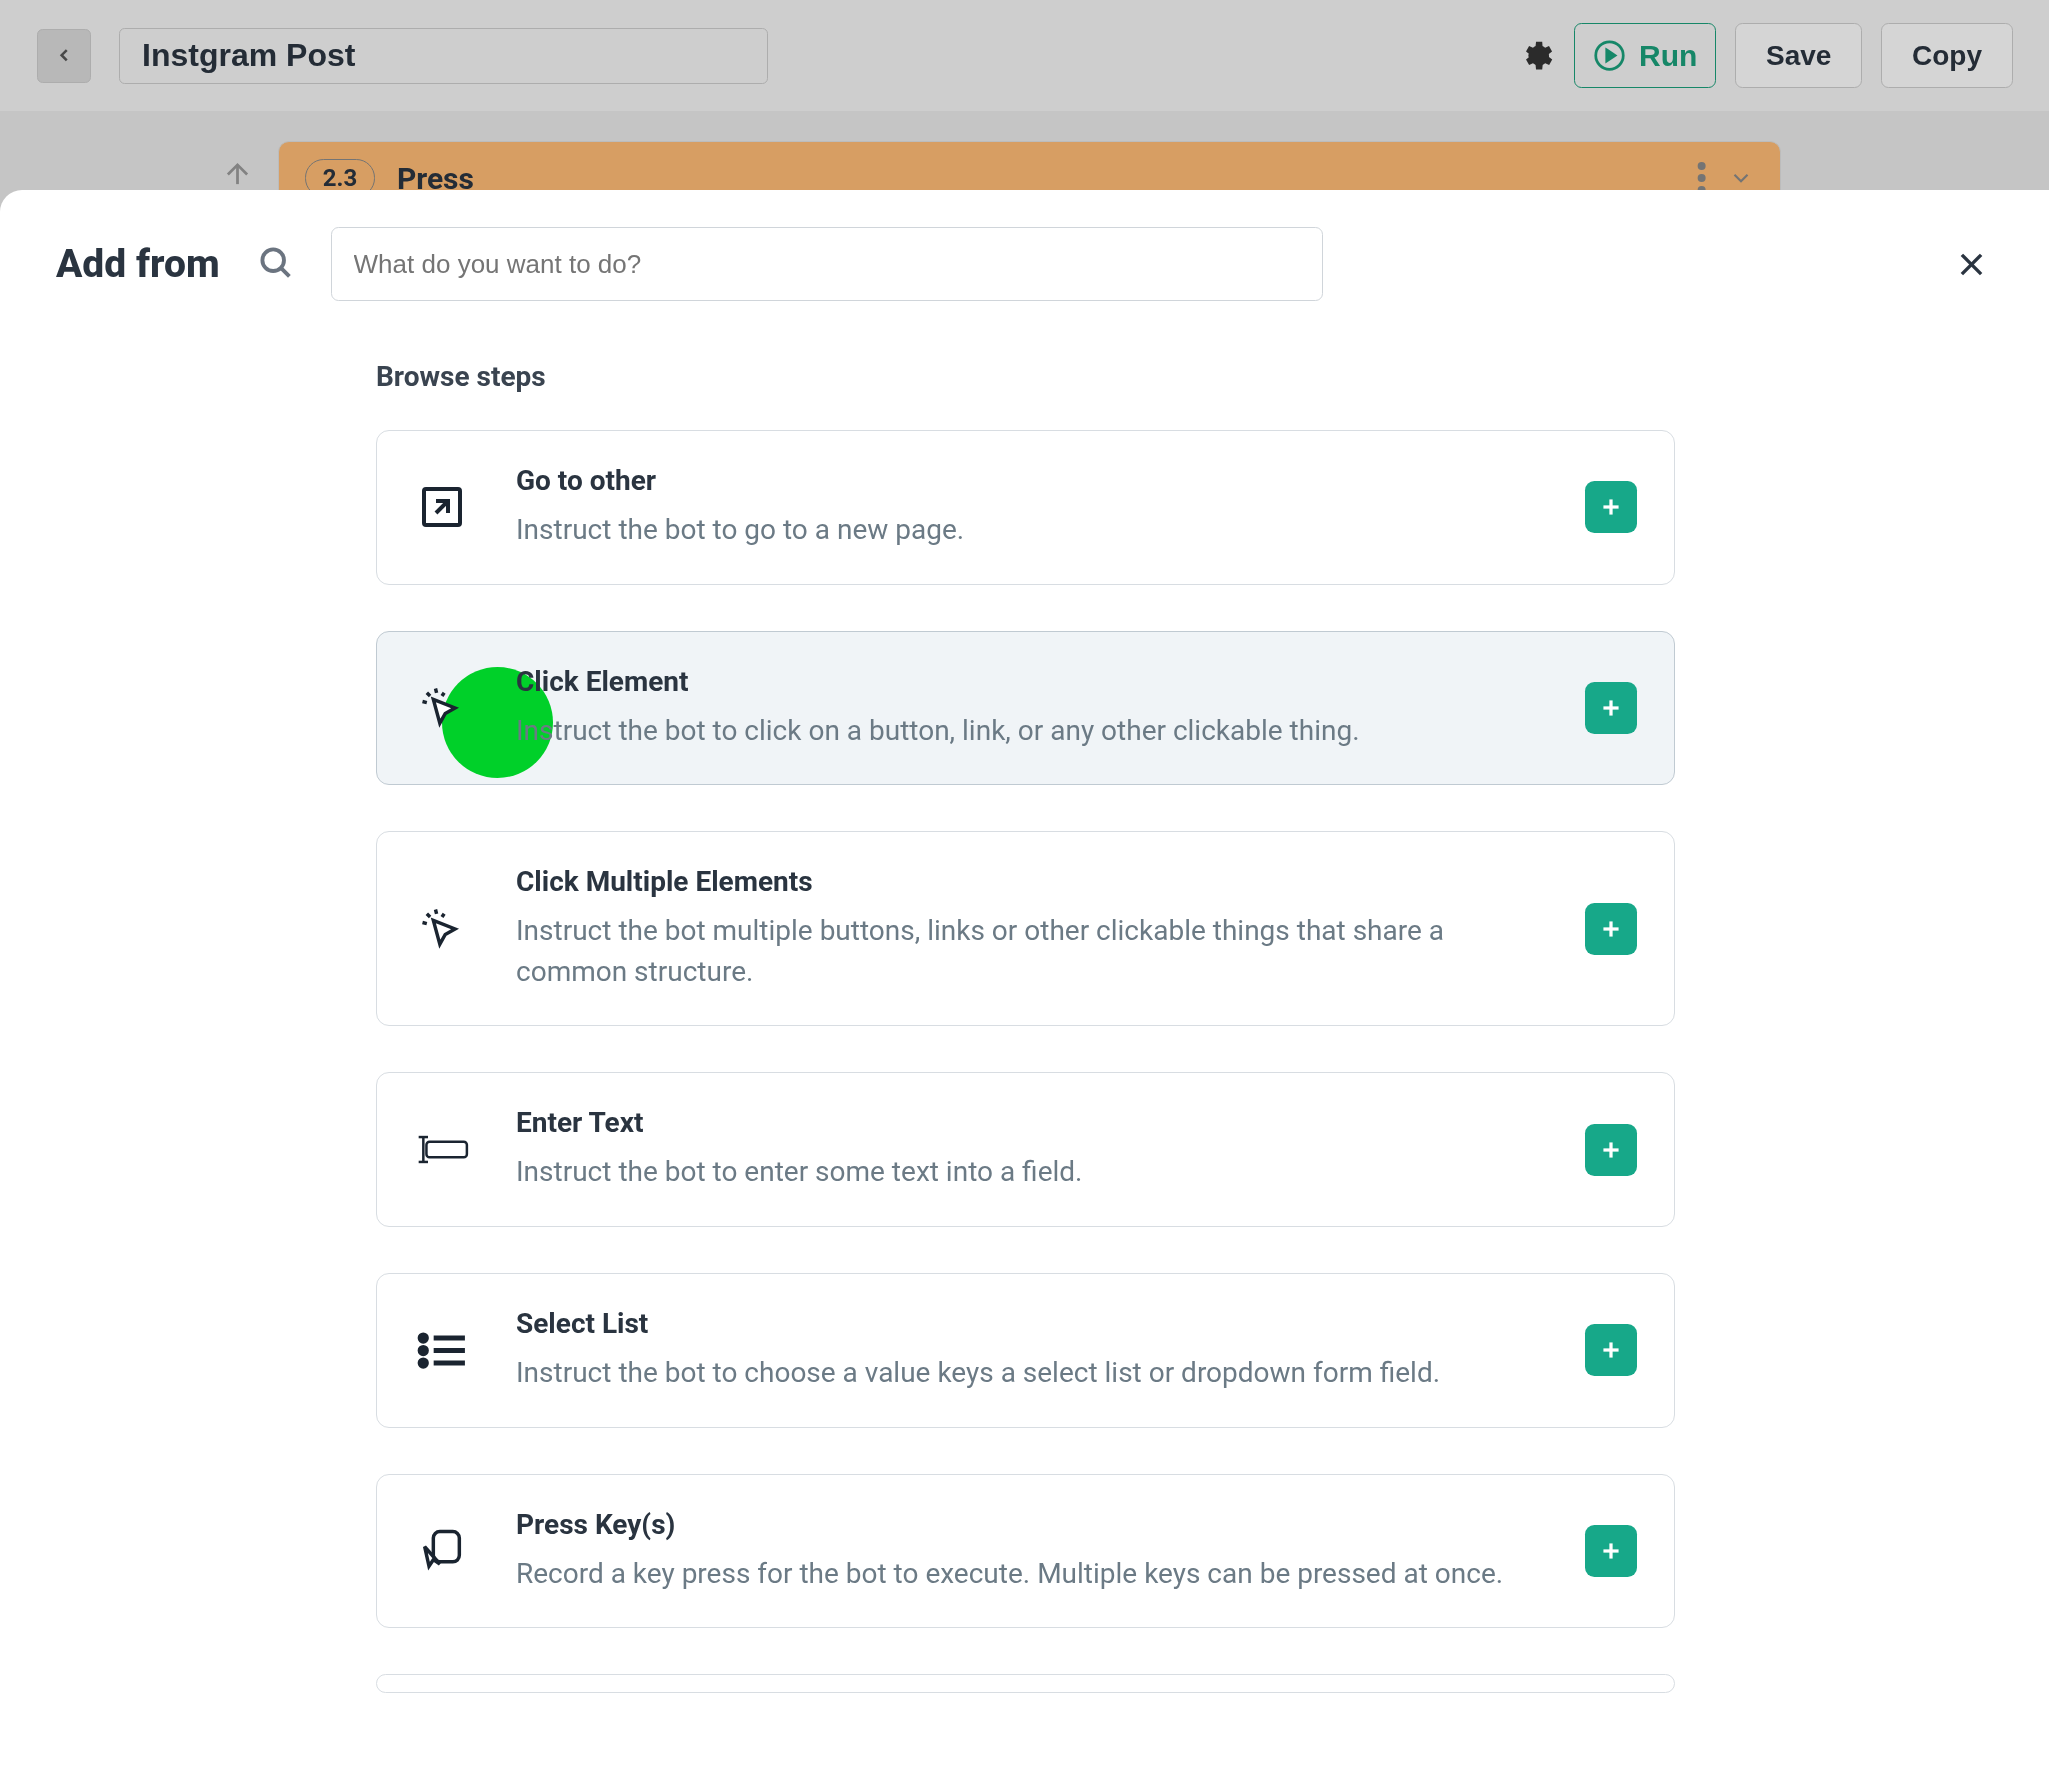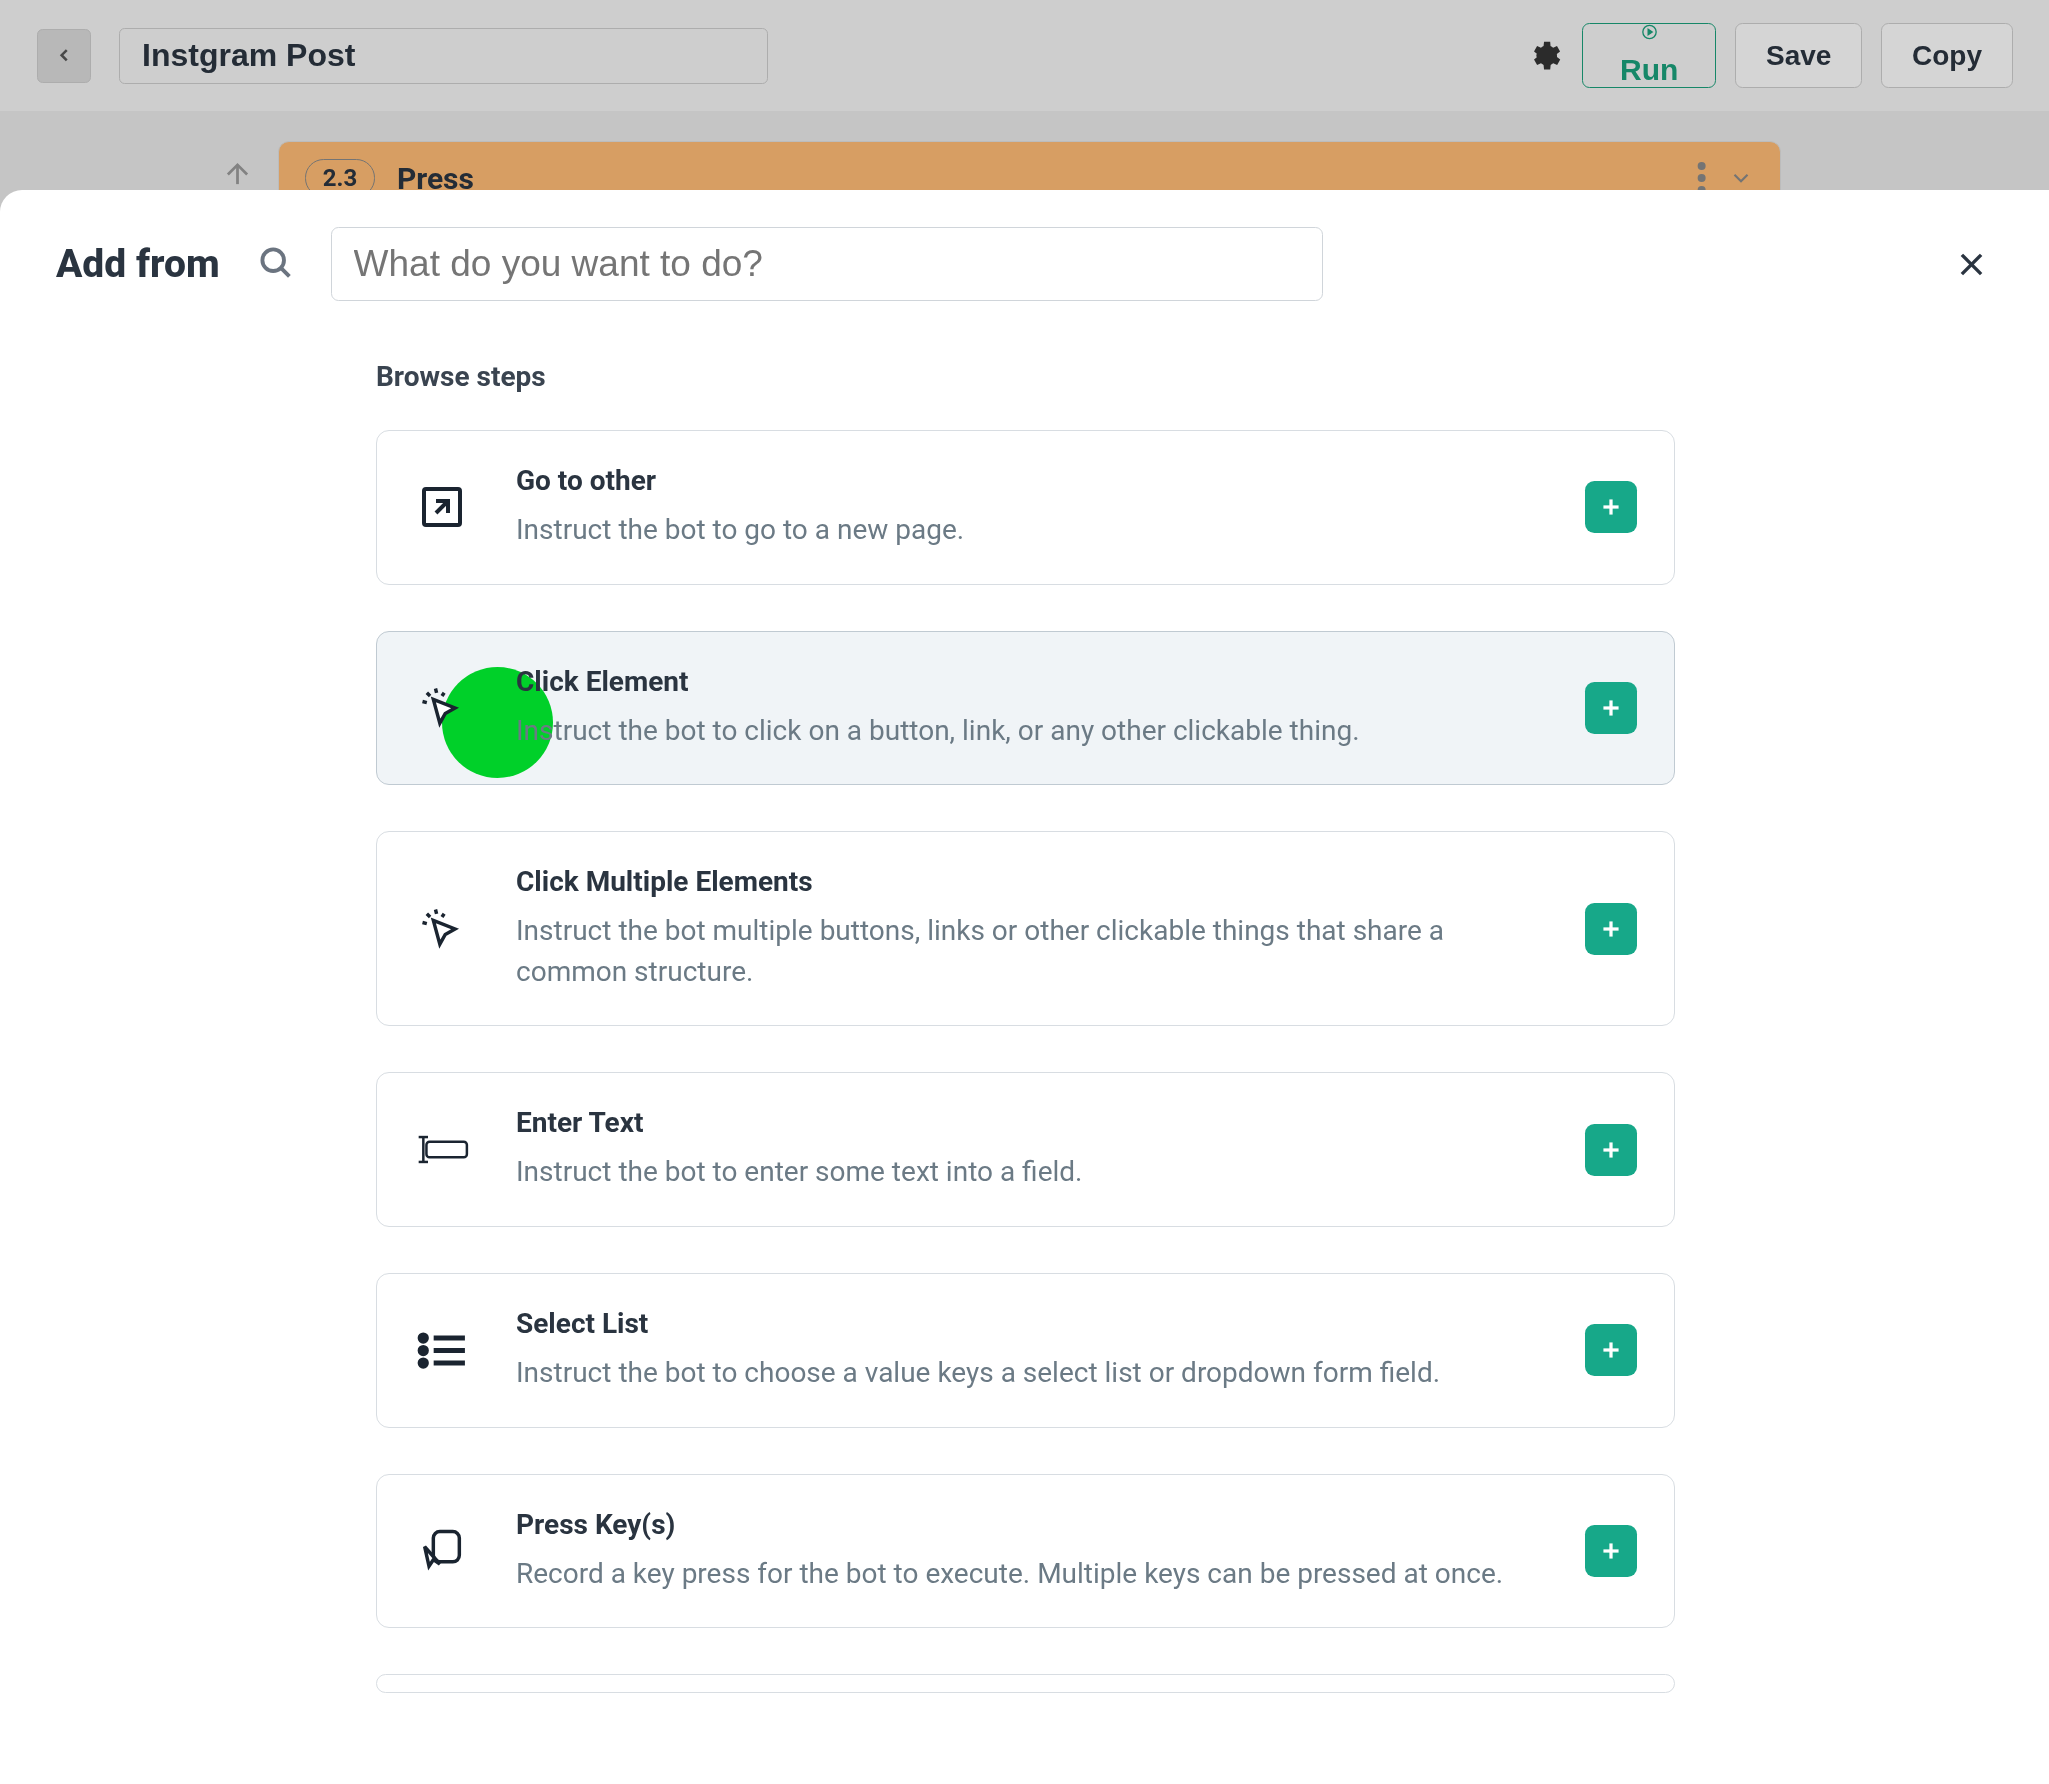--- a/index.html
+++ b/index.html
@@ -56,31 +56,30 @@
   display: flex;
   align-items: center;
   gap: 18.6px;
 }
 .gear {
   width: 41px; height: 41px;
   display: flex; align-items: center; justify-content: center;
 }
 .run-btn {
   height: 65px;
-  padding: 0 37px;
+  padding: 0 18px;
   border: 1.9px solid #1a9f7a;
   border-radius: 7.4px;
   background: transparent;
   display: flex;
   align-items: center;
   gap: 13px;
   color: #1a9f7a;
   font-size: 30px;
   font-weight: 700;
-  flex-direction: column;
 }
 .save-btn, .copy-btn {
   height: 65px;
   padding: 0 30px;
   border: 0.9px solid #ccc;
   border-radius: 7.4px;
   background: #fafafa;
   font-size: 28px;
   font-weight: 600;
   color: #2a3440;
@@ -152,21 +151,21 @@
 }
 .search-icon {
   color: #6b7480;
 }
 .search-input {
   width: 992px;
   height: 74px;
   border: 0.9px solid #d0d5da;
   border-radius: 7.4px;
   padding: 0 22px;
-  font-size: 37px;
+  font-size: 26px;
   color: #6b7480;
 }
 .close-btn {
   margin-left: auto;
   width: 45px; height: 45px;
   display: flex; align-items: center; justify-content: center;
   color: #2a3440;
 }
 .content-col {
   margin-left: 320px;

